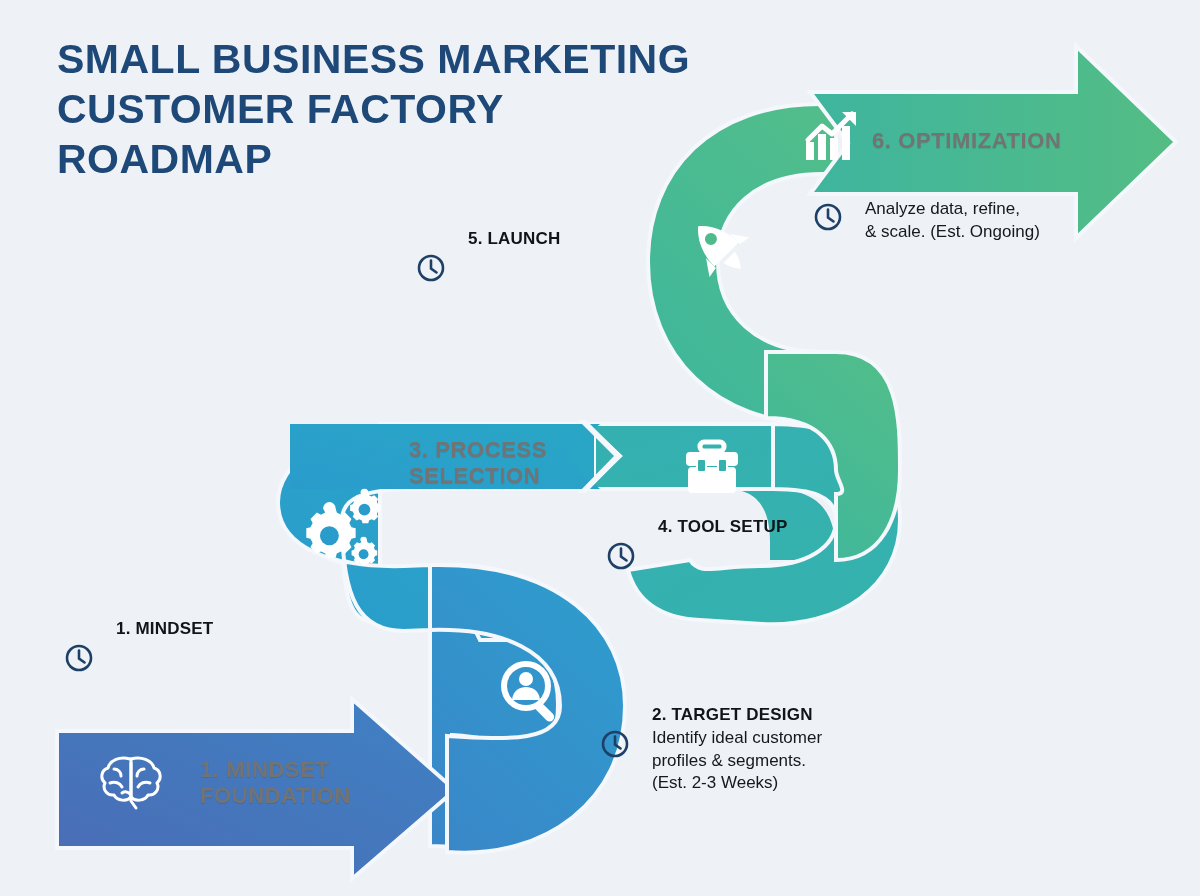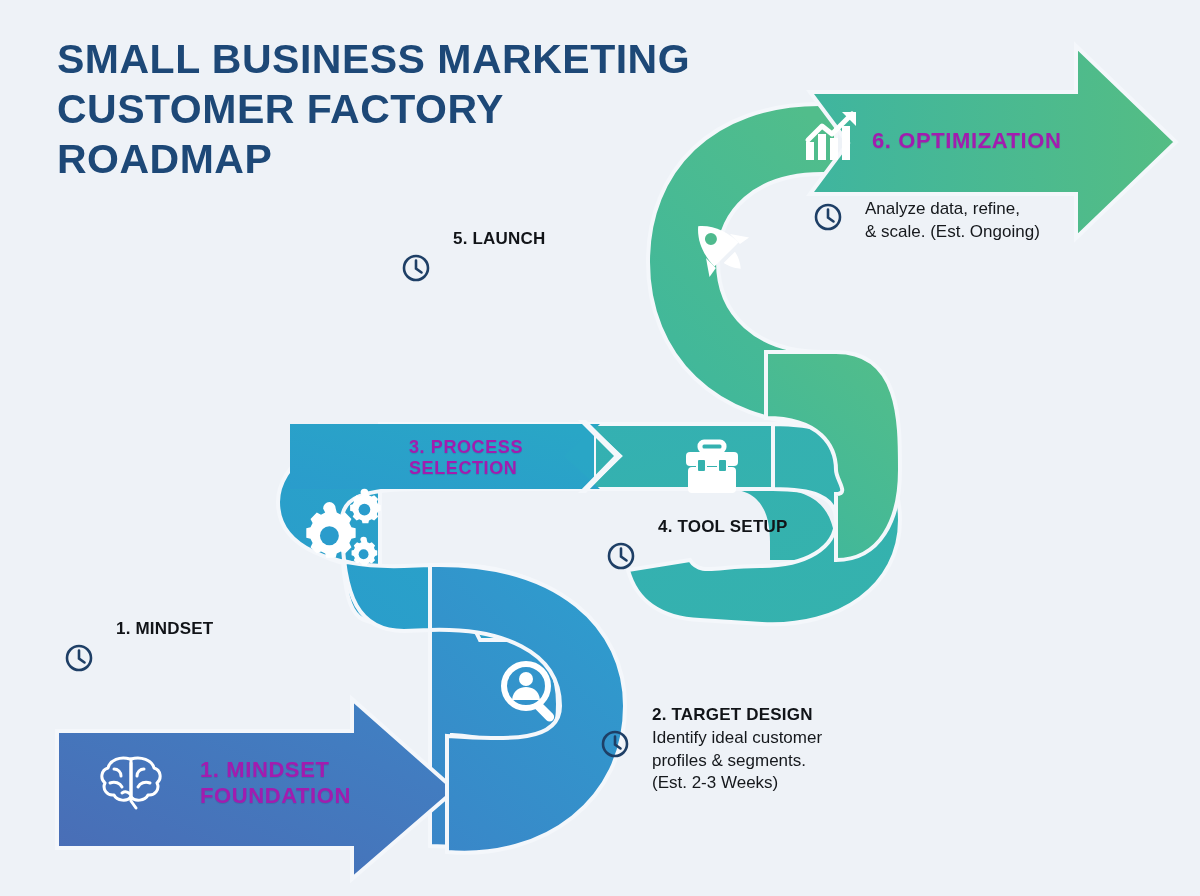--- a/index.html
+++ b/index.html
@@ -39,30 +39,30 @@
     font-weight: bold;
     letter-spacing: 0.5px;
     color: #1d4877;
     text-transform: uppercase;
     white-space: pre-line;
   }
 
   
   .band-label {
     position: absolute;
-    color: #a21caf;
+    color: #737373;
     font-weight: bold;
     letter-spacing: 0.6px;
     line-height: 1.18;
     text-transform: uppercase;
     white-space: pre-line;
     text-shadow: 0 1px 1px rgba(0,0,0,0.10);
   }
   #label-optimization { left: 872px; top: 128px; font-size: 22px; }
-  #label-process      { left: 409px; top: 437px; font-size: 18px; }
+  #label-process      { left: 409px; top: 437px; font-size: 22px; }
   #label-foundation   { left: 200px; top: 757px; font-size: 22px; }
 
   
   .callout {
     position: absolute;
     display: flex;
     align-items: flex-start;
     gap: 22px;
   }
   .callout .clock {
@@ -82,21 +82,21 @@
   .callout .cbody {
     font-size: 17px;
     color: #15181c;
     line-height: 1.33;
     white-space: pre-line;
   }
 
   #callout-1 { left: 64px;  top: 618px; }
   #callout-2 { left: 600px; top: 704px; }
   #callout-4 { left: 606px; top: 516px; }
-  #callout-5 { left: 401px; top: 228px; }
+  #callout-5 { left: 416px; top: 228px; }
   #callout-6 { left: 813px; top: 198px; }
 
   #callout-5 .chead, #callout-1 .chead { }
 </style>
 </head>
 <body>
 
 <div id="stage">
 
   <svg class="roadmap" viewBox="0 0 1200 896">

